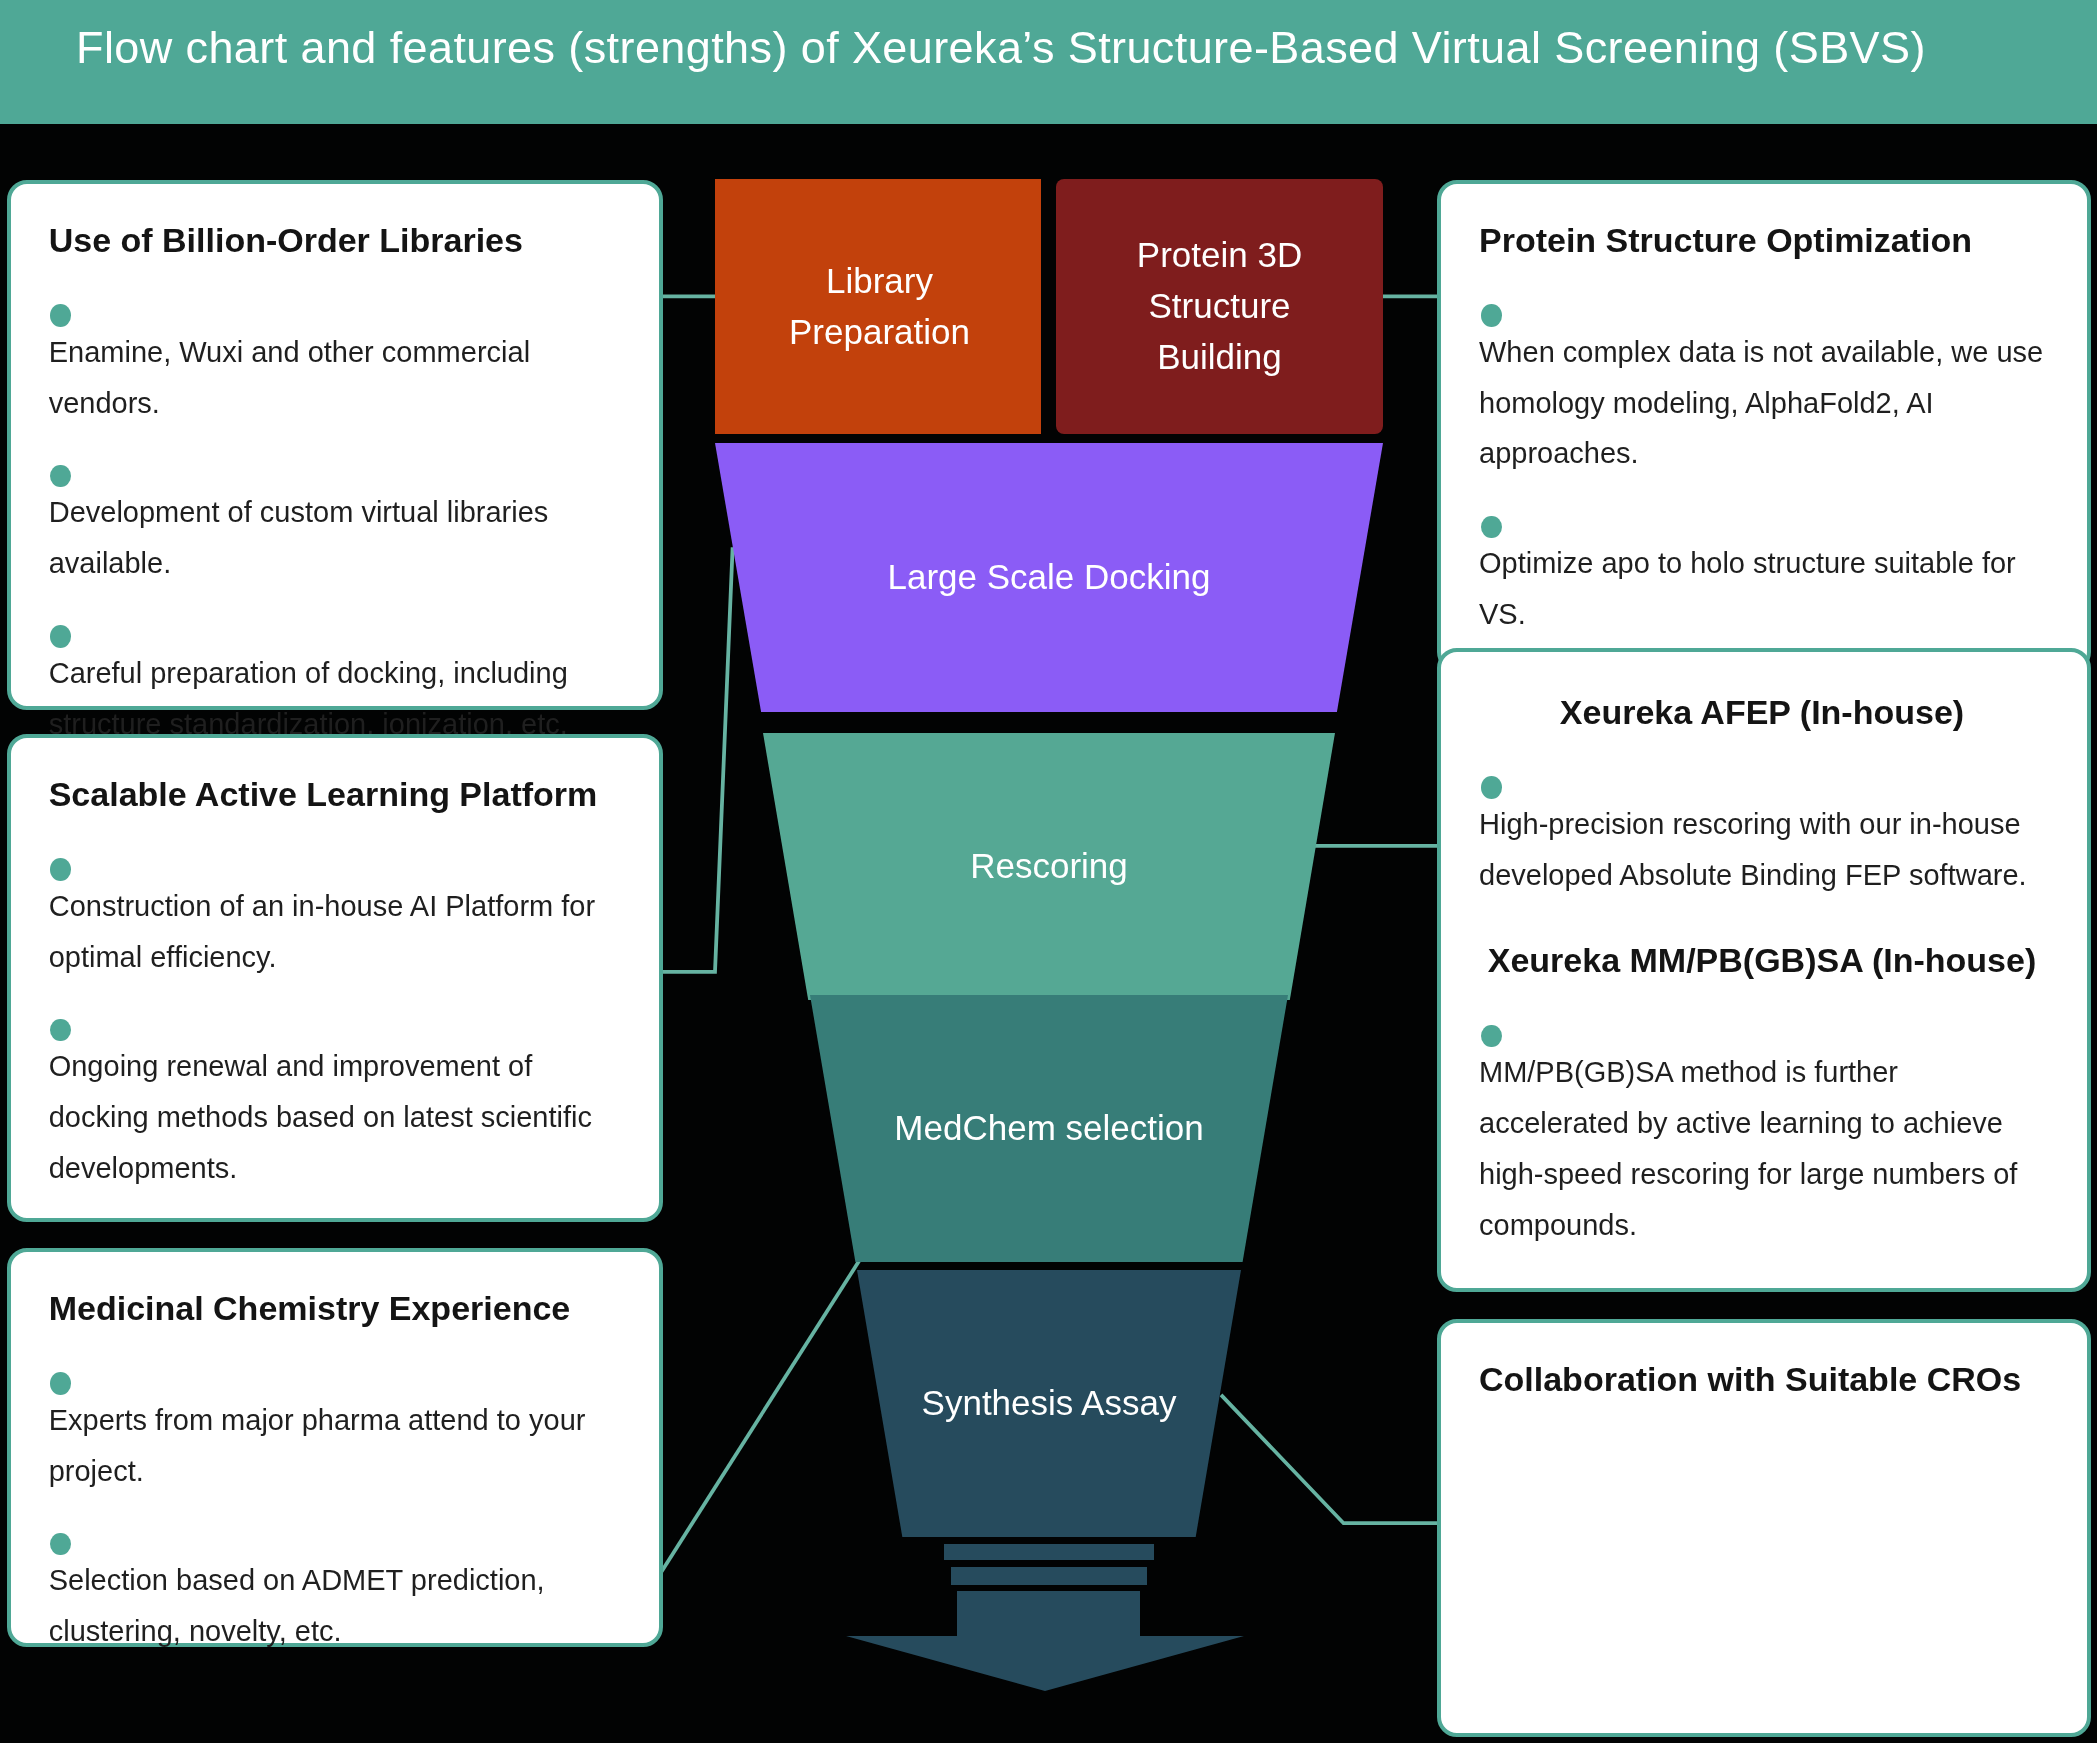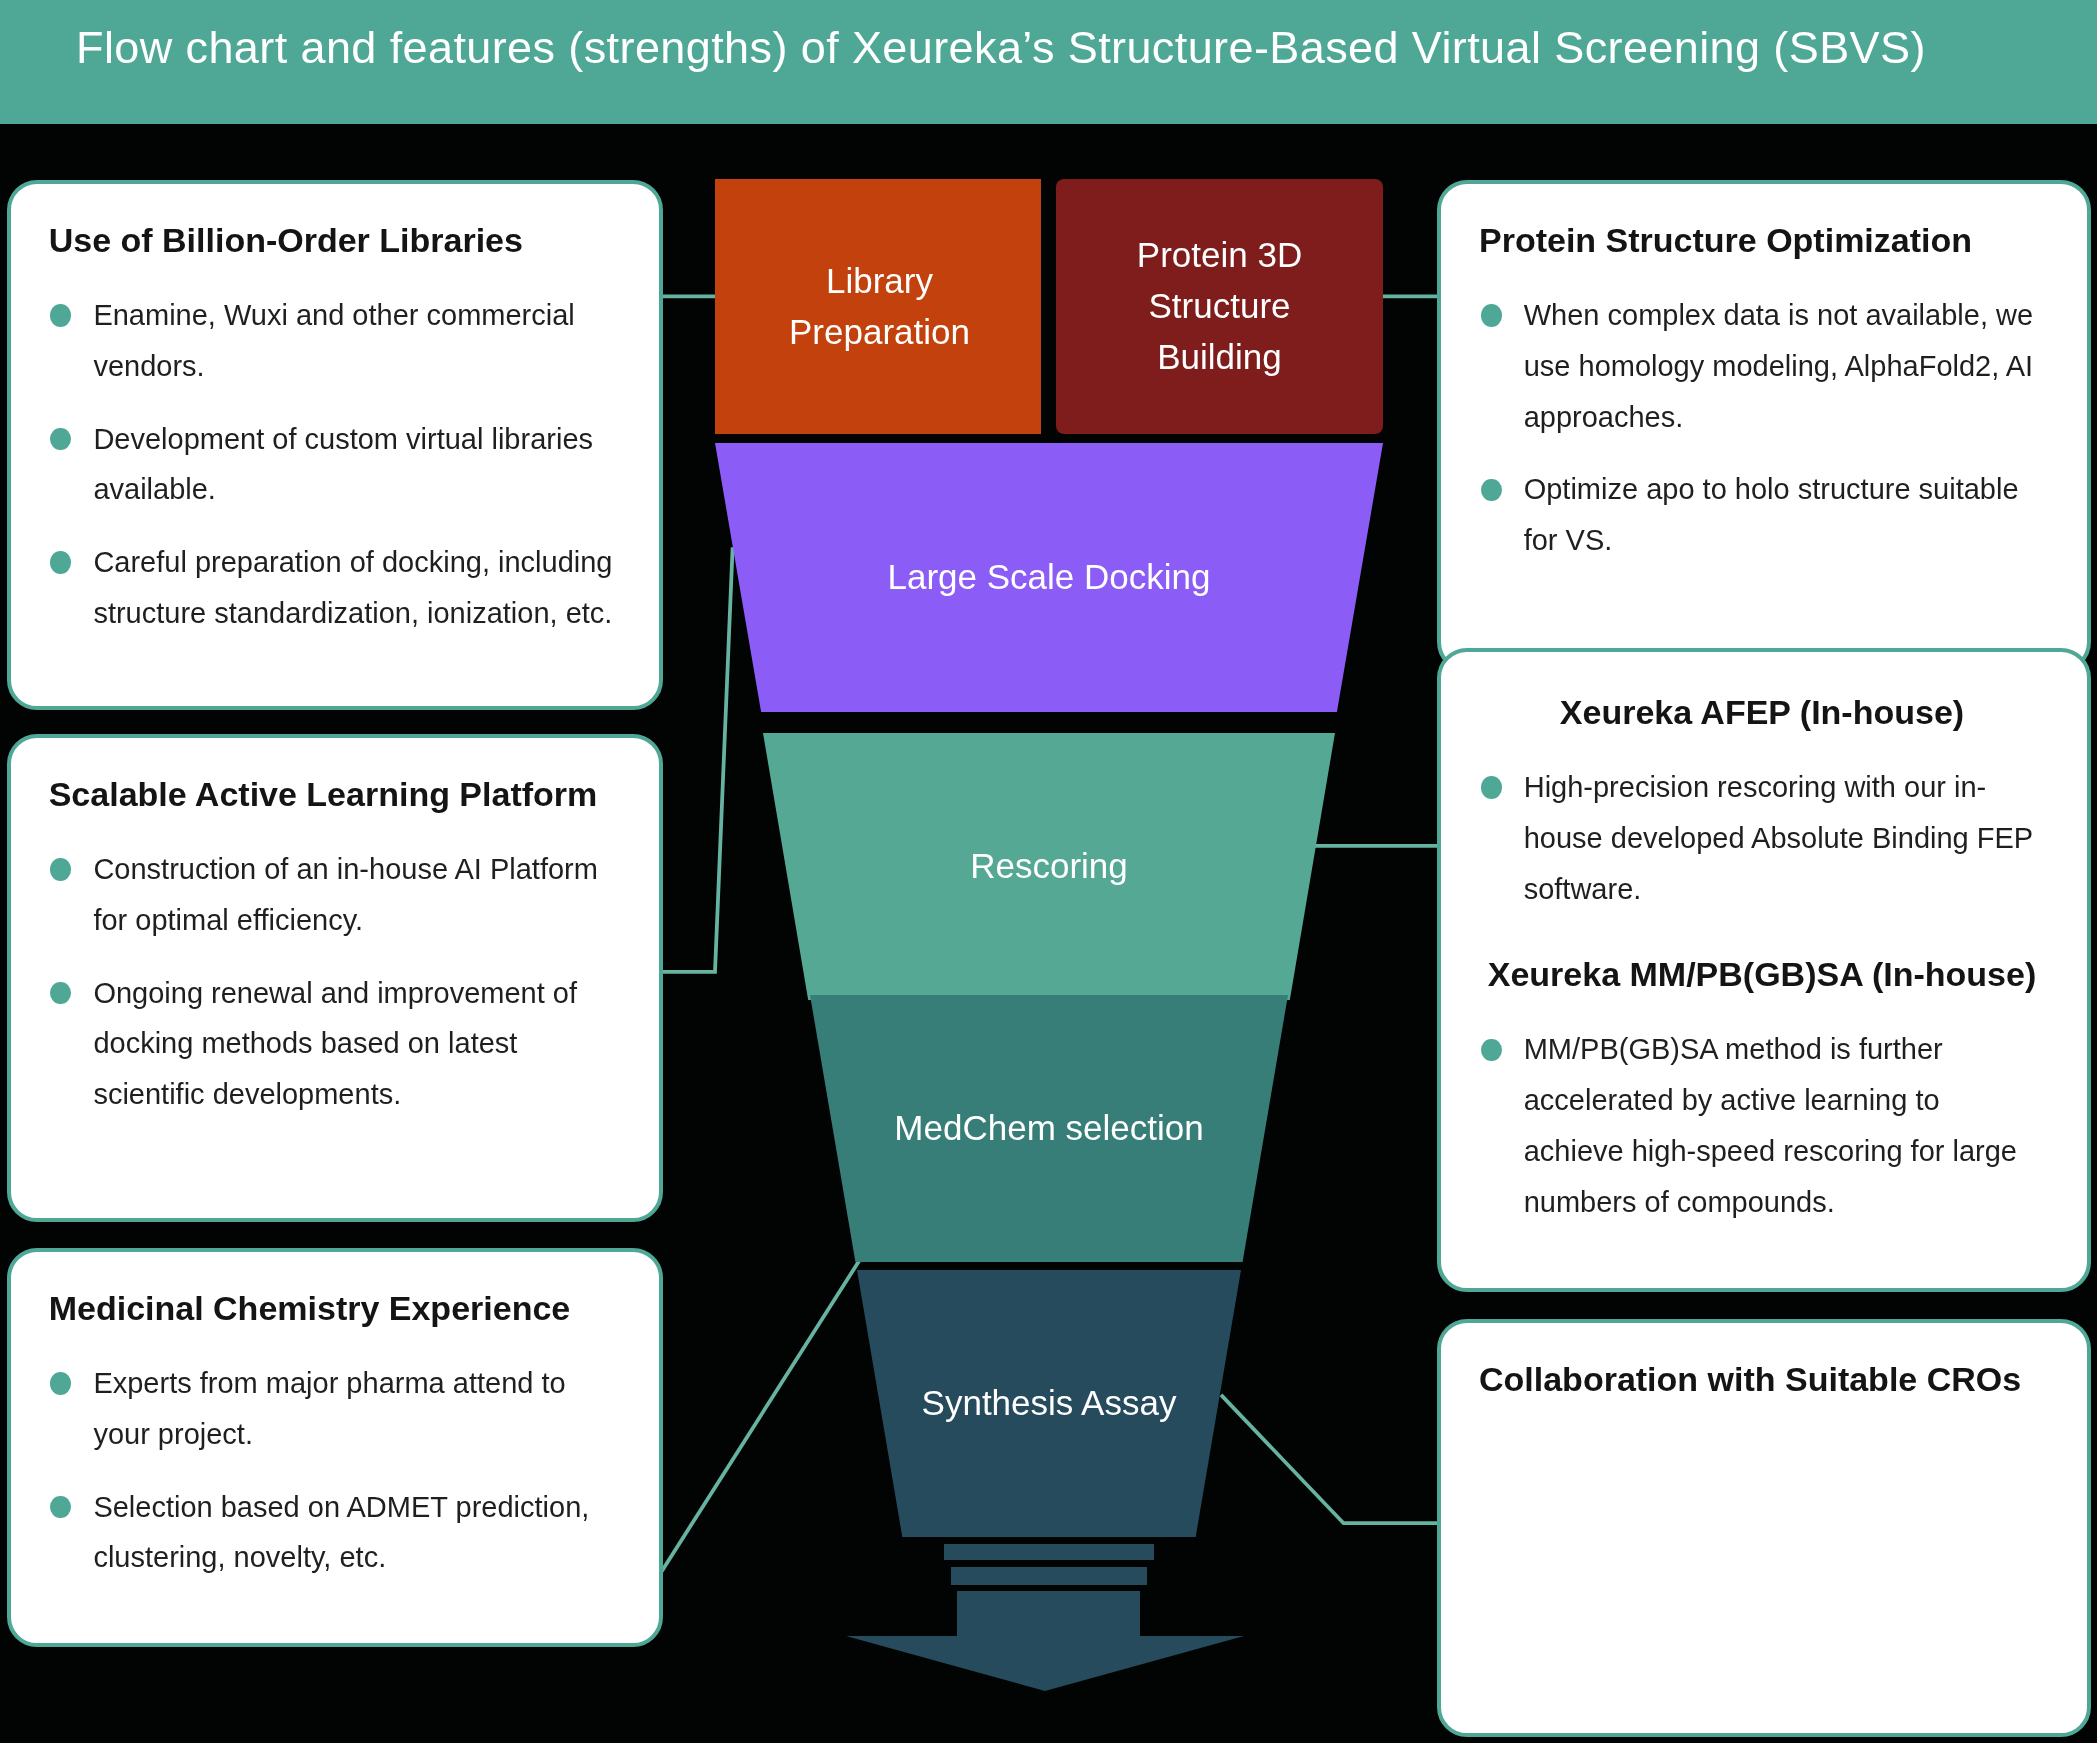--- a/index.html
+++ b/index.html
@@ -47,32 +47,32 @@
   .arrow-strip1{left:944px;top:1544px;width:210px;height:16px;}
   .arrow-strip2{left:951px;top:1567px;width:196px;height:17.6px;}
   .arrow-shaft {left:957px;top:1591px;width:183px;height:47px;}
   .arrow-head  {left:846px;top:1636px;width:398px;height:55px;clip-path:polygon(0% 0%,100% 0%,50% 100%);}
 
   
   .box{
     position:absolute;z-index:3;box-sizing:border-box;
     background:var(--box_bg,#fff);
     border:4.2px solid var(--teal,#4fa896);
-    border-radius:30px;
+    border-radius:20px;
     padding:35px 42px 25px 38px;
   }
   .box h2{
     margin:0 0 28.5px 0;
     font-size:34px;font-weight:700;line-height:1.25;
     color:var(--title_text,#141414);
   }
   .box h2.center{text-align:center;}
   .box h2.section-gap{margin-top:39px;}
   .box ul{list-style:none;margin:0;padding:0;}
-  .box li{display:flex;align-items:flex-start;margin-bottom:22px;}
+  .box li{display:flex;align-items:flex-start;margin-bottom:22px;flex-direction:column;}
   .dot{
     flex:0 0 auto;width:21px;height:22.7px;border-radius:50%;
     background:var(--teal,#4fa896);
     margin:14.3px 22px 0 1.7px;
   }
   .bt{
     font-size:29px;line-height:1.75;color:var(--body_text,#1f1f1f);
     font-weight:400;
   }
 

